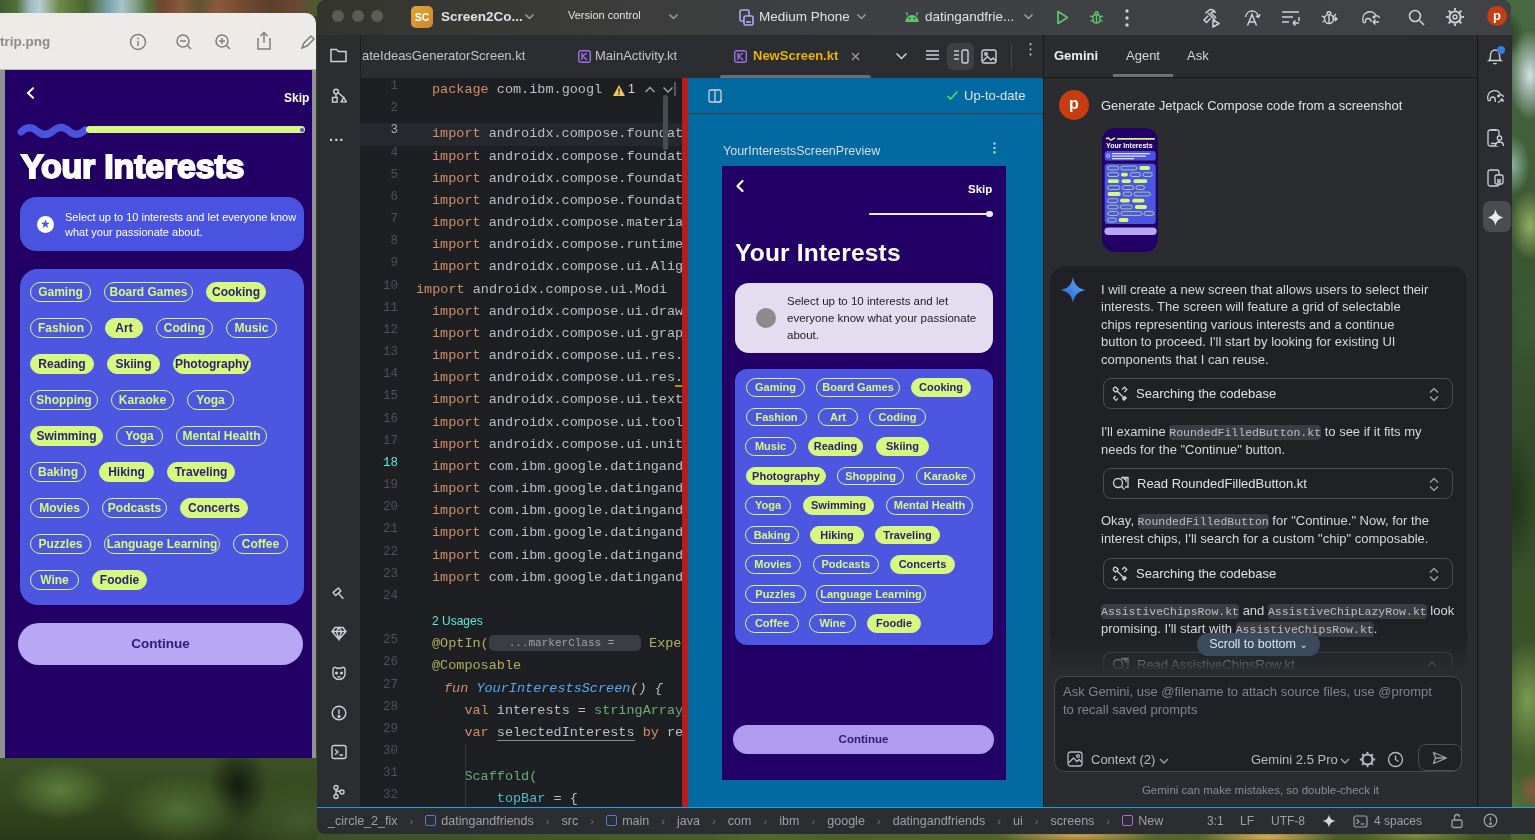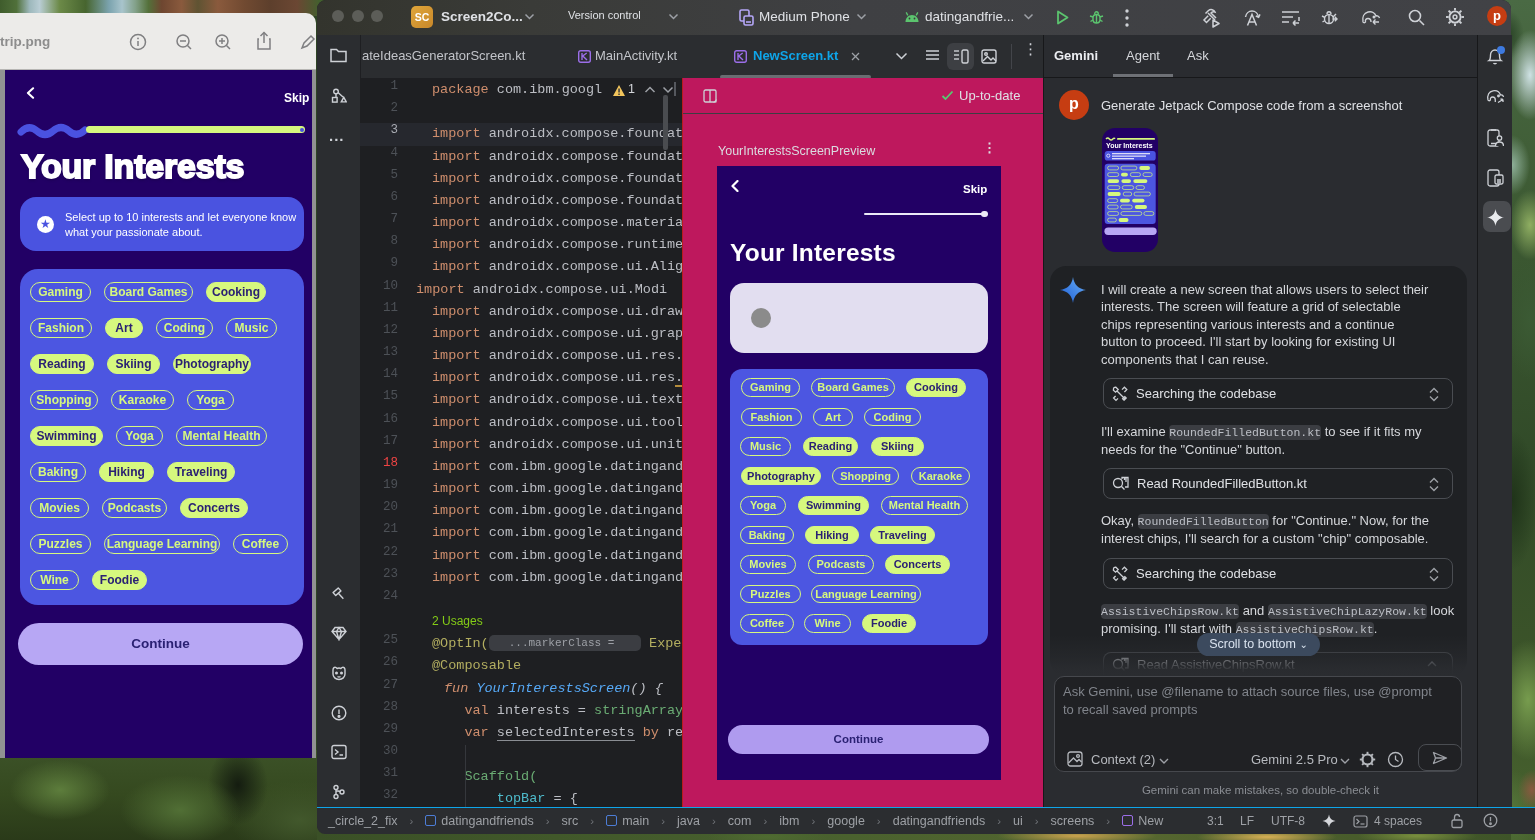--- a/index.html
+++ b/index.html
@@ -11,21 +11,21 @@
   #pscreen{position:absolute;left:5px;top:0;width:307px;height:688px;background:#220065;}
   .chip{display:inline-block;box-sizing:border-box;border-radius:11px;font-weight:700;color:#d6f87e;border:1.5px solid #d6f87e;text-align:center;white-space:nowrap;overflow:hidden;}
   .chip.f{background:#d6f87e;color:#2a2173;border-color:#d6f87e;}
   
   #ide{position:absolute;left:317px;top:0;width:1194px;height:833px;background:#1e1f22;border-radius:9px 9px 8px 8px;}
   #titlebar{position:absolute;left:0;top:0;width:100%;height:35px;background:linear-gradient(90deg,#33342d 0%,#3a3b38 18%,#3f4043 45%,#414246 100%);border-radius:9px 9px 0 0;}
   .tl{position:absolute;top:10px;width:12px;height:12px;border-radius:50%;background:#5c5d58;}
   #tabrow{position:absolute;left:0;top:35px;width:726px;height:43px;background:#2b2d30;}
   #lstripe{position:absolute;left:0;top:35px;width:43px;height:772px;background:#2b2d30;border-right:1px solid #1e1f22;}
   #editor{position:absolute;left:43px;top:78px;width:322px;height:729px;background:#1e1f22;overflow:hidden;}
-  #ppane{position:absolute;left:365px;top:78px;width:361px;height:729px;background:#be185d;border-left:1px solid #b91c1c;}
+  #ppane{position:absolute;left:365px;top:78px;width:361px;height:729px;background:#0369a1;border-left:6px solid #b91c1c;}
   .pchip{display:inline-block;box-sizing:border-box;border-radius:10px;font-weight:700;color:#d6f87e;border:1.3px solid #d6f87e;text-align:center;font-size:11px;white-space:nowrap;overflow:hidden;}
   .pchip.f{background:#d6f87e;color:#2a2173;border-color:#d6f87e;}
   #gpanel{position:absolute;left:726px;top:35px;width:433px;height:772px;background:#2a2c30;border-left:1px solid #17181a;overflow:hidden;}
   #rstrip{position:absolute;left:1160px;top:35px;width:34px;height:772px;background:#2b2d30;border-left:1px solid #17181a;}
   #statusbar{position:absolute;left:0;top:807px;width:1326px;height:26px;background:#2b2d30;border-top:1px solid #0ea5e9;border-radius:0 0 0 8px;}
   .cl{position:absolute;white-space:pre;font-family:"Liberation Mono",monospace;font-size:13.5px;line-height:22.17px;color:#bcbec4;}
   .ln{position:absolute;width:38px;text-align:right;font-family:"Liberation Mono",monospace;font-size:12.5px;color:#4d5157;}
   .kw{color:#cf8e6d;} .fn{color:#56a8f5;} .gr{color:#6aab73;} .an{color:#b3ae60;} .tp{color:#4ebbcc;}
   .grow{border:1px solid #4a4d52;border-radius:8px;height:31px;display:flex;align-items:center;color:#dfe1e5;font-size:13px;position:absolute;left:59px;width:350px;box-sizing:border-box;}
   .codechip{font-family:"Liberation Mono",monospace;font-size:11.5px;background:#3b3d42;color:#bcbfc6;border-radius:4px;padding:1px 0;}
@@ -230,21 +230,21 @@
     <div class="abs" style="left:45px;top:13px;color:#c2c4c9;font-size:13px;">ateIdeasGeneratorScreen.kt</div>
     <svg class="abs" style="left:261px;top:15px;" width="13" height="13" viewBox="0 0 13 13">
         <rect x="0.7" y="0.7" width="11.6" height="11.6" rx="2" fill="none" stroke="#9b6ee8" stroke-width="1.4"></rect>
         <path d="M4 3 L4 10 M4 6.5 L8.7 3 M4.8 6 L9 10" stroke="#9b6ee8" stroke-width="1.4" fill="none"></path>
       </svg>
     <div class="abs" style="left:278px;top:13px;color:#c2c4c9;font-size:13px;">MainActivity.kt</div>
     <svg class="abs" style="left:417px;top:15px;" width="13" height="13" viewBox="0 0 13 13">
         <rect x="0.7" y="0.7" width="11.6" height="11.6" rx="2" fill="none" stroke="#9b6ee8" stroke-width="1.4"></rect>
         <path d="M4 3 L4 10 M4 6.5 L8.7 3 M4.8 6 L9 10" stroke="#9b6ee8" stroke-width="1.4" fill="none"></path>
       </svg>
-    <div class="abs" style="left:436px;top:13px;color:#0ea5e9;font-size:13px;font-weight:700;">NewScreen.kt</div>
+    <div class="abs" style="left:436px;top:13px;color:#eab308;font-size:13px;font-weight:700;">NewScreen.kt</div>
     <svg class="abs" style="left:534px;top:17px;" width="9" height="9" viewBox="0 0 9 9" stroke="#9da0a6" stroke-width="1.3">
         <line x1="1" y1="1" x2="8" y2="8"></line>
         <line x1="8" y1="1" x2="1" y2="8"></line>
       </svg>
         <svg class="abs" style="left:578px;top:17px;" width="13" height="8" viewBox="0 0 13 8" fill="none" stroke="#ced1d6" stroke-width="1.5">
         <path d="M1.5 1.5 L6.5 6.5 L11.5 1.5"></path>
       </svg>
     <svg class="abs" style="left:608px;top:14px;" width="15" height="14" viewBox="0 0 15 14" stroke="#ced1d6" stroke-width="1.5">
         <line x1="1" y1="2" x2="14" y2="2"></line>
         <line x1="1" y1="6" x2="14" y2="6"></line>
@@ -321,21 +321,21 @@
         <div class="ln" style="top:156.19px;color:#4d5157;">8</div>
         <div class="ln" style="top:178.36px;color:#4d5157;">9</div>
         <div class="ln" style="top:200.53px;color:#4d5157;">10</div>
         <div class="ln" style="top:222.7px;color:#4d5157;">11</div>
         <div class="ln" style="top:244.87px;color:#4d5157;">12</div>
         <div class="ln" style="top:267.04px;color:#4d5157;">13</div>
         <div class="ln" style="top:289.21px;color:#4d5157;">14</div>
         <div class="ln" style="top:311.38px;color:#4d5157;">15</div>
         <div class="ln" style="top:333.55px;color:#4d5157;">16</div>
         <div class="ln" style="top:355.72px;color:#4d5157;">17</div>
-        <div class="ln" style="top:377.89px;color:#ef4444;">18</div>
+        <div class="ln" style="top:377.89px;color:#5eead4;">18</div>
         <div class="ln" style="top:400.06px;color:#4d5157;">19</div>
         <div class="ln" style="top:422.23px;color:#4d5157;">20</div>
         <div class="ln" style="top:444.4px;color:#4d5157;">21</div>
         <div class="ln" style="top:466.57px;color:#4d5157;">22</div>
         <div class="ln" style="top:488.74px;color:#4d5157;">23</div>
         <div class="ln" style="top:510.91px;color:#4d5157;">24</div>
         <div class="ln" style="top:555.25px;">25</div>
         <div class="ln" style="top:577.42px;">26</div>
         <div class="ln" style="top:599.59px;">27</div>
         <div class="ln" style="top:621.76px;">28</div>
@@ -360,21 +360,21 @@
         <div class="cl" style="left:72px;top:289.21px;"><span class="kw">import</span> androidx.compose.ui.res<span style="border-bottom:2px solid #b38b3a;">.</span></div>
         <div class="cl" style="left:72px;top:311.38px;"><span class="kw">import</span> androidx.compose.ui.text</div>
         <div class="cl" style="left:72px;top:333.55px;"><span class="kw">import</span> androidx.compose.ui.tool</div>
         <div class="cl" style="left:72px;top:355.72px;"><span class="kw">import</span> androidx.compose.ui.unit</div>
         <div class="cl" style="left:72px;top:377.89px;"><span class="kw">import</span> com.ibm.google.datingand</div>
         <div class="cl" style="left:72px;top:400.06px;"><span class="kw">import</span> com.ibm.google.datingand</div>
         <div class="cl" style="left:72px;top:422.23px;"><span class="kw">import</span> com.ibm.google.datingand</div>
         <div class="cl" style="left:72px;top:444.4px;"><span class="kw">import</span> com.ibm.google.datingand</div>
         <div class="cl" style="left:72px;top:466.57px;"><span class="kw">import</span> com.ibm.google.datingand</div>
         <div class="cl" style="left:72px;top:488.74px;"><span class="kw">import</span> com.ibm.google.datingand</div>
-        <div class="abs" style="left:72px;top:536.08px;color:#84cc16;font-size:12px;font-family:'Liberation Sans',sans-serif;">2 Usages</div>
+        <div class="abs" style="left:72px;top:536.08px;color:#5eead4;font-size:12px;font-family:'Liberation Sans',sans-serif;">2 Usages</div>
         <div class="cl" style="left:72px;top:555.25px;"><span class="an">@OptIn(</span><span style="display:inline-block;background:#3b3d42;border-radius:5px;color:#9da0a6;font-size:11px;padding:0 20px;line-height:16px;vertical-align:1px;">...markerClass =&nbsp;</span> <span class="an">Experiment</span></div>
         <div class="cl" style="left:72px;top:577.42px;"><span class="an">@Composable</span></div>
         <div class="cl" style="left:84px;top:599.59px;font-style:italic;"><span class="kw">fun</span> <span class="fn">YourInterestsScreen</span>() {</div>
         <div class="cl" style="left:72px;top:621.76px;">    <span class="kw">val</span> interests = <span class="gr">stringArray</span></div>
         <div class="cl" style="left:72px;top:643.93px;">    <span class="kw">var</span> <span style="border-bottom:1.5px solid #8a8d93;">selectedInterests</span> <span class="kw">by</span> re</div>
         <div class="cl" style="left:72px;top:688.27px;">    <span class="gr">Scaffold(</span></div>
         <div class="cl" style="left:72px;top:710.44px;">        <span class="tp">topBar</span> = {</div>
       </div>
     <svg class="abs" style="left:252px;top:6px;" width="14" height="13" viewBox="0 0 14 13">
         <path d="M7 1 L13 12 L1 12 Z" fill="#f2c55c"></path>
@@ -409,20 +409,21 @@
     <div id="phone" class="abs" style="left:34px;top:88px;width:284px;height:614px;background:#220065;">
       <svg class="abs" style="left:14px;top:14px;" width="8" height="12" viewBox="0 0 8 12" fill="none" stroke="#fff" stroke-width="2.2" stroke-linecap="round" stroke-linejoin="round">
           <path d="M6.5 1 L1.5 6 L6.5 11"></path>
         </svg>
       <div class="abs" style="left:246px;top:17px;color:#fff;font-size:11.5px;font-weight:700;">Skip</div>
       <div class="abs" style="left:147px;top:46.5px;width:121px;height:2.6px;border-radius:2px;background:#ece9f7;"></div>
       <div class="abs" style="left:264px;top:44.5px;width:6.5px;height:6.5px;border-radius:50%;background:#ece9f7;"></div>
       <div class="abs" style="left:13px;top:73px;color:#fff;font-size:24.5px;font-weight:700;letter-spacing:.2px;">Your Interests</div>
       <div class="abs" style="left:13px;top:117px;width:258px;height:70px;border-radius:14px;background:#e2def0;">
         <div class="abs" style="left:21px;top:25px;width:20px;height:20px;border-radius:50%;background:#8b8b8b;"></div>
+        <div class="abs" style="left:52px;top:10px;color:#1c1b1f;font-size:11.5px;line-height:17px;">Select up to 10 interests and let<br>everyone know what your passionate<br>about.</div>
       </div>
       <div class="abs" style="left:13px;top:203px;width:258px;height:276px;border-radius:12px;background:#4c56e1;">
         <div class="abs" style="left:11px;top:9px;"><span class="pchip" style="width:59px;line-height:16.5px;">Gaming</span><span class="pchip" style="width:84px;line-height:16.5px;margin-left:11px;">Board Games</span><span class="pchip f" style="width:60px;line-height:16.5px;margin-left:11px;">Cooking</span></div>
         <div class="abs" style="left:11px;top:38.5px;"><span class="pchip" style="width:61px;line-height:16.5px;">Fashion</span><span class="pchip" style="width:40px;line-height:16.5px;margin-left:11px;">Art</span><span class="pchip" style="width:57px;line-height:16.5px;margin-left:11px;">Coding</span></div>
         <div class="abs" style="left:10px;top:68px;"><span class="pchip" style="width:51px;line-height:16.5px;">Music</span><span class="pchip f" style="width:55px;line-height:16.5px;margin-left:12px;">Reading</span><span class="pchip f" style="width:53px;line-height:16.5px;margin-left:13px;">Skiing</span></div>
         <div class="abs" style="left:11px;top:97.5px;"><span class="pchip f" style="width:80px;line-height:16.5px;">Photography</span><span class="pchip" style="width:67px;line-height:16.5px;margin-left:11px;">Shopping</span><span class="pchip" style="width:59px;line-height:16.5px;margin-left:12px;">Karaoke</span></div>
         <div class="abs" style="left:10px;top:127px;"><span class="pchip" style="width:46px;line-height:16.5px;">Yoga</span><span class="pchip f" style="width:71px;line-height:16.5px;margin-left:12px;">Swimming</span><span class="pchip" style="width:87px;line-height:16.5px;margin-left:12px;">Mental Health</span></div>
         <div class="abs" style="left:10px;top:156.5px;"><span class="pchip" style="width:54px;line-height:16.5px;">Baking</span><span class="pchip f" style="width:54px;line-height:16.5px;margin-left:11px;">Hiking</span><span class="pchip f" style="width:65px;line-height:16.5px;margin-left:11px;">Traveling</span></div>
         <div class="abs" style="left:10px;top:186px;"><span class="pchip" style="width:56px;line-height:16.5px;">Movies</span><span class="pchip" style="width:66px;line-height:16.5px;margin-left:12px;">Podcasts</span><span class="pchip f" style="width:65px;line-height:16.5px;margin-left:11px;">Concerts</span></div>
         <div class="abs" style="left:10px;top:215.5px;"><span class="pchip" style="width:61px;line-height:16.5px;">Puzzles</span><span class="pchip" style="width:110px;line-height:16.5px;margin-left:10px;">Language Learning</span></div>

